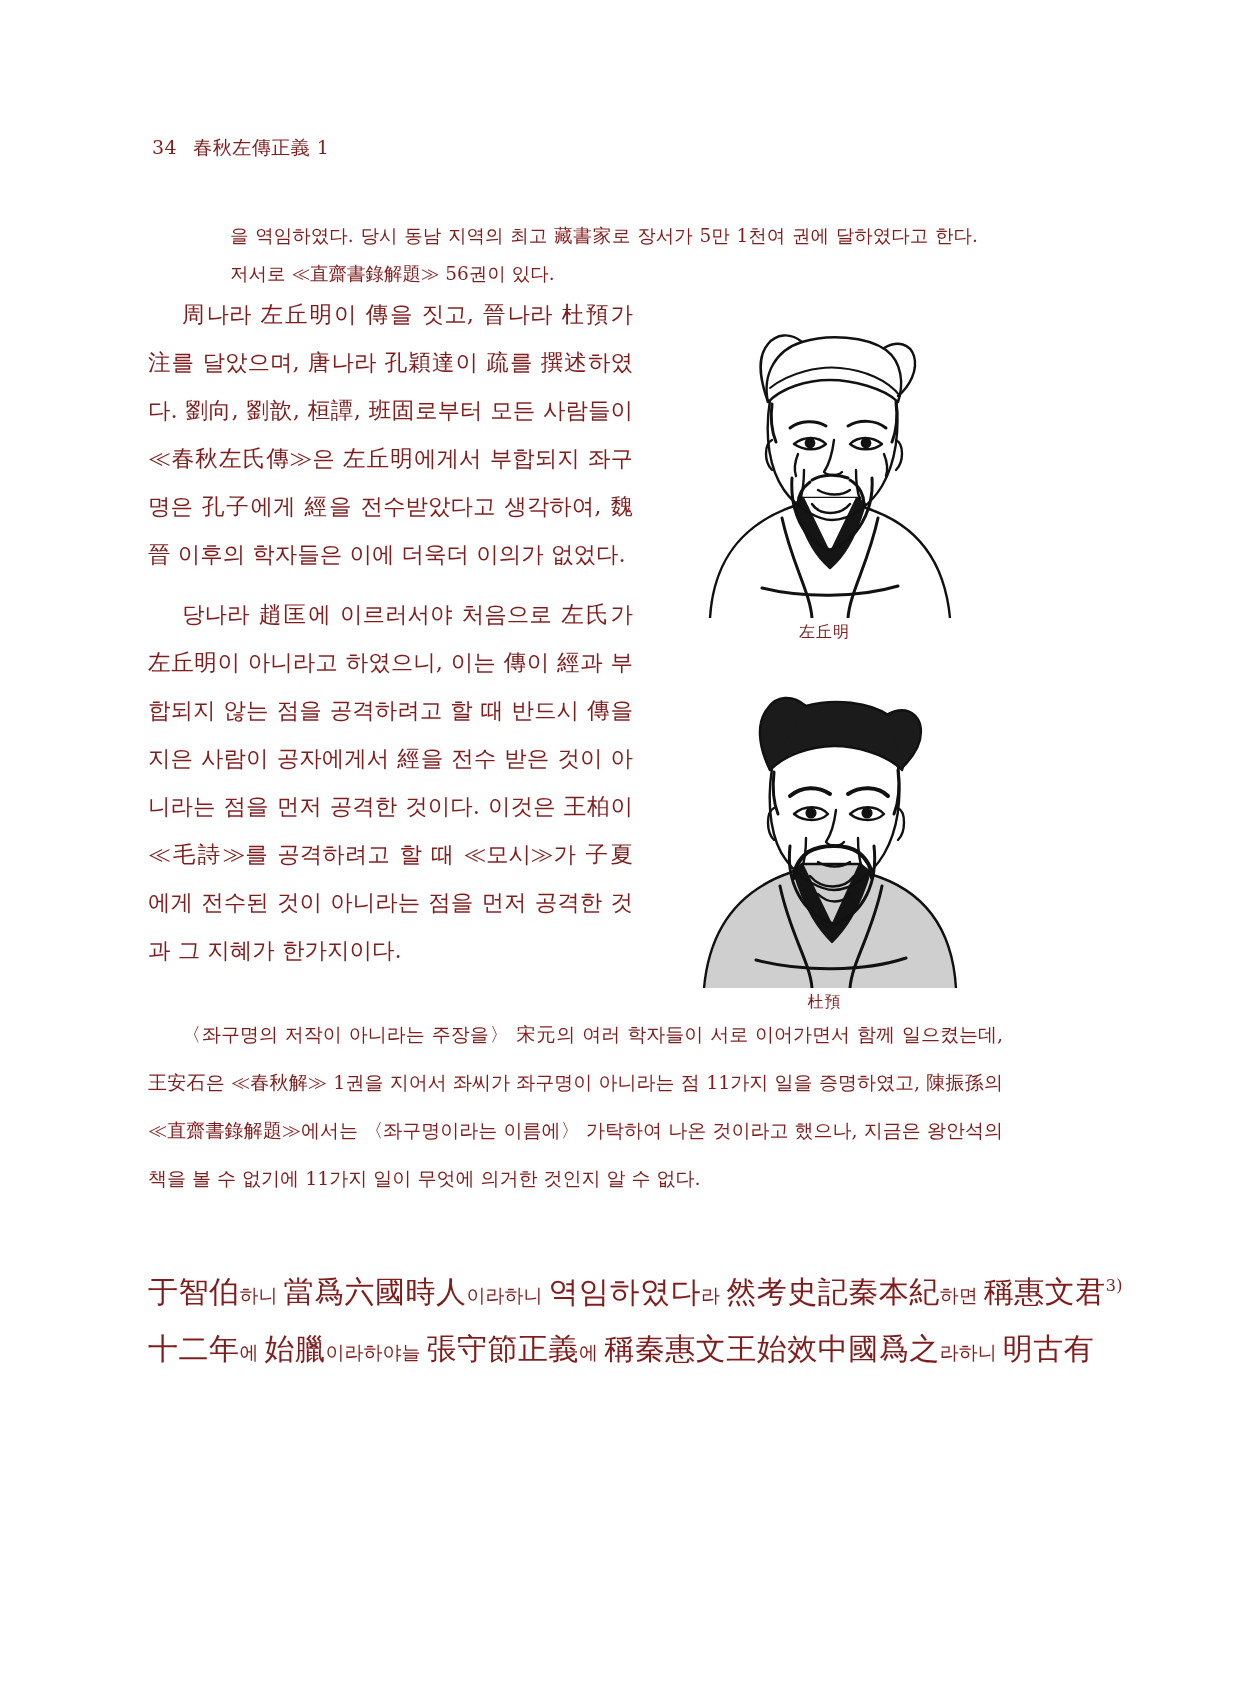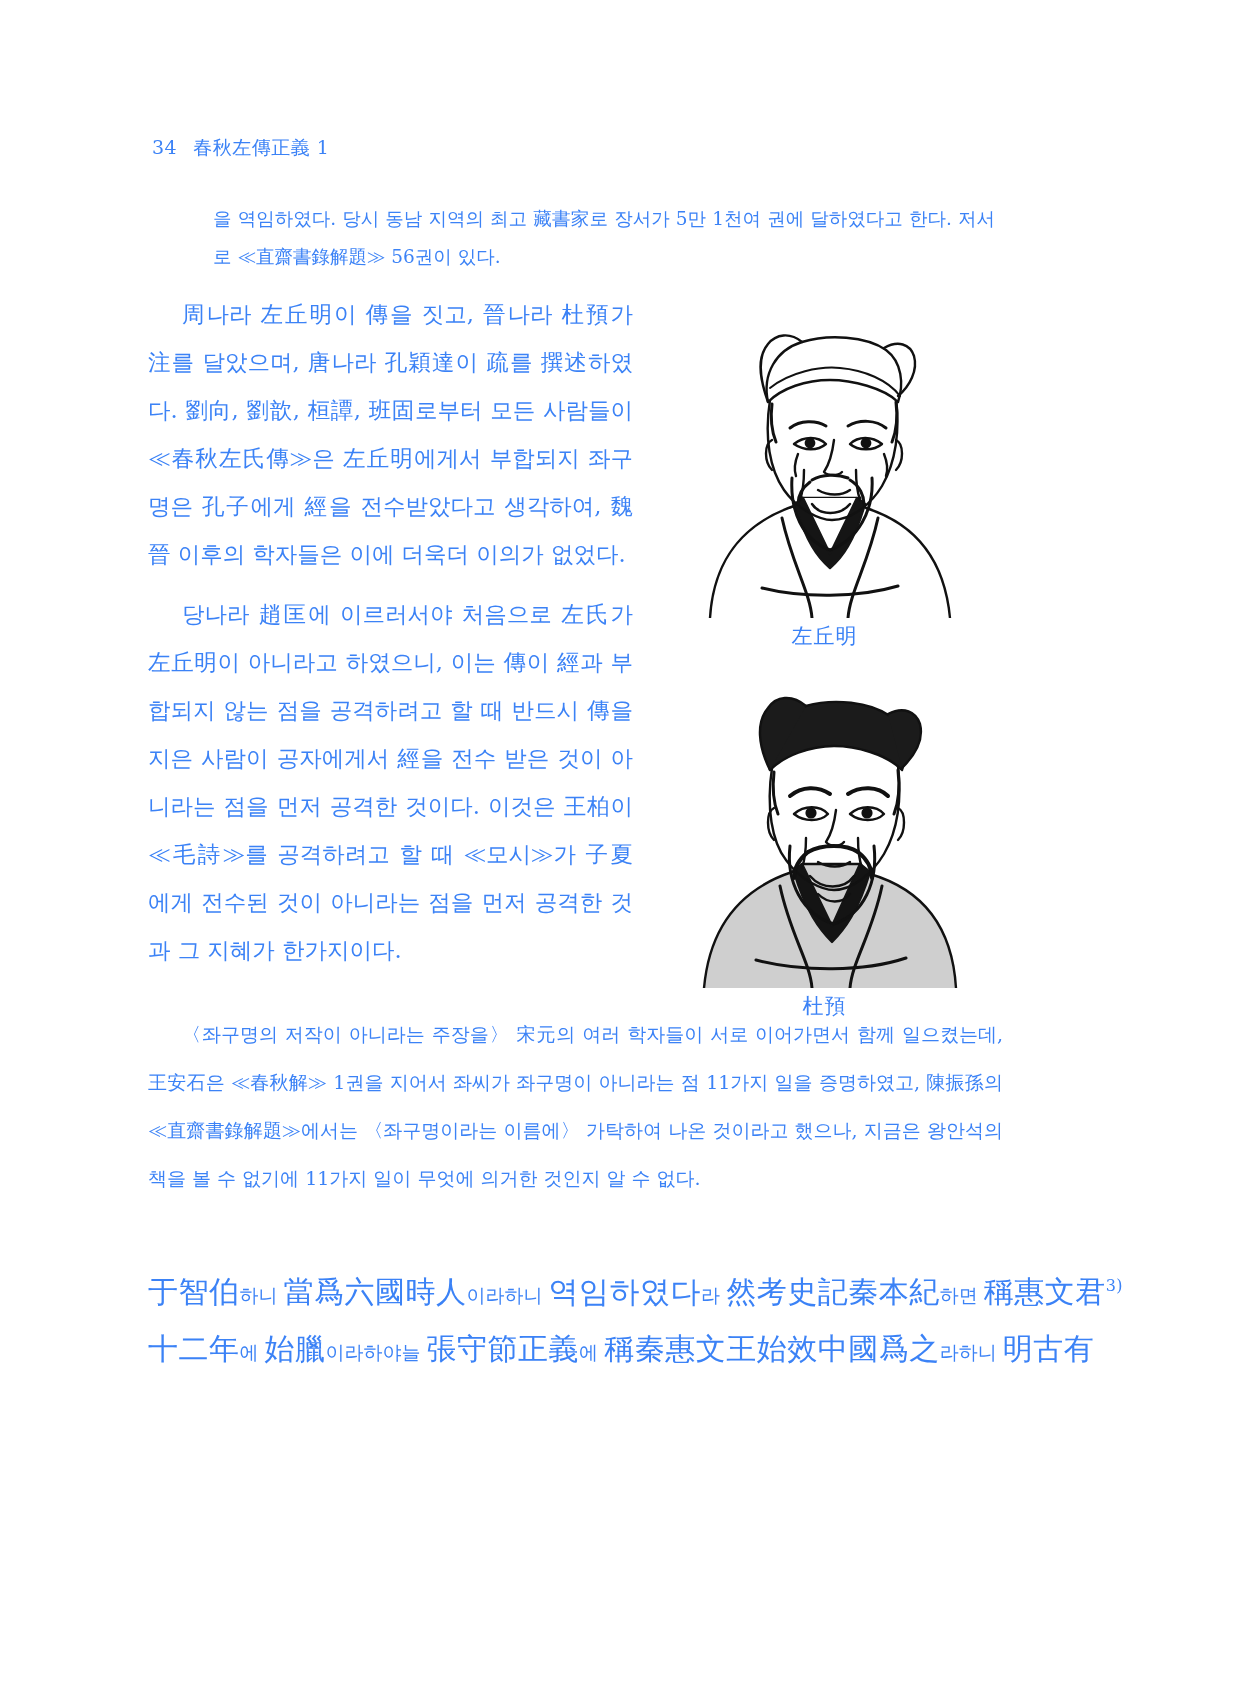--- a/index.html
+++ b/index.html
@@ -7,21 +7,21 @@
     padding: 0;
     background: #ffffff;
   }
   .page {
     position: relative;
     width: 1251px;
     height: 1700px;
     margin: 0 auto;
     background: #ffffff;
     font-family: "DejaVu Serif", "Liberation Serif", serif;
-    color: #3b82f6;
+    color: #7f1d1d;
     overflow: hidden;
   }
 
   
   .running-head {
     position: absolute;
     left: 152px;
     top: 135px;
     font-size: 19px;
     letter-spacing: 0.5px;
@@ -35,21 +35,21 @@
   .note-block {
     position: absolute;
     left: 213px;
     top: 200px;
     width: 782px;
     font-size: 18.5px;
     line-height: 38px;
     text-align: justify;
     text-justify: inter-character;
   }
-  .note-block p { margin: 0; }
+  .note-block p { margin: 17px; }
 
   
   .narrow-col {
     position: absolute;
     left: 148px;
     top: 290px;
     width: 485px;
     font-size: 22.5px;
     line-height: 48px;
     text-align: justify;
@@ -67,21 +67,21 @@
   .figure {
     position: absolute;
     text-align: center;
   }
   .figure .frame {
     position: relative;
     overflow: hidden;
     background: #ffffff;
   }
   .figure .cap {
-    font-size: 21px;
+    font-size: 16px;
     margin-top: 4px;
     letter-spacing: 1px;
   }
   #fig-zuoqiuming { left: 652px; top: 292px; width: 345px; }
   #fig-zuoqiuming .frame { width: 345px; height: 326px; }
   #fig-duyu { left: 652px; top: 662px; width: 345px; }
   #fig-duyu .frame { width: 345px; height: 326px; }
 
   
   .portrait-svg { display: block; width: 100%; height: 100%; }

